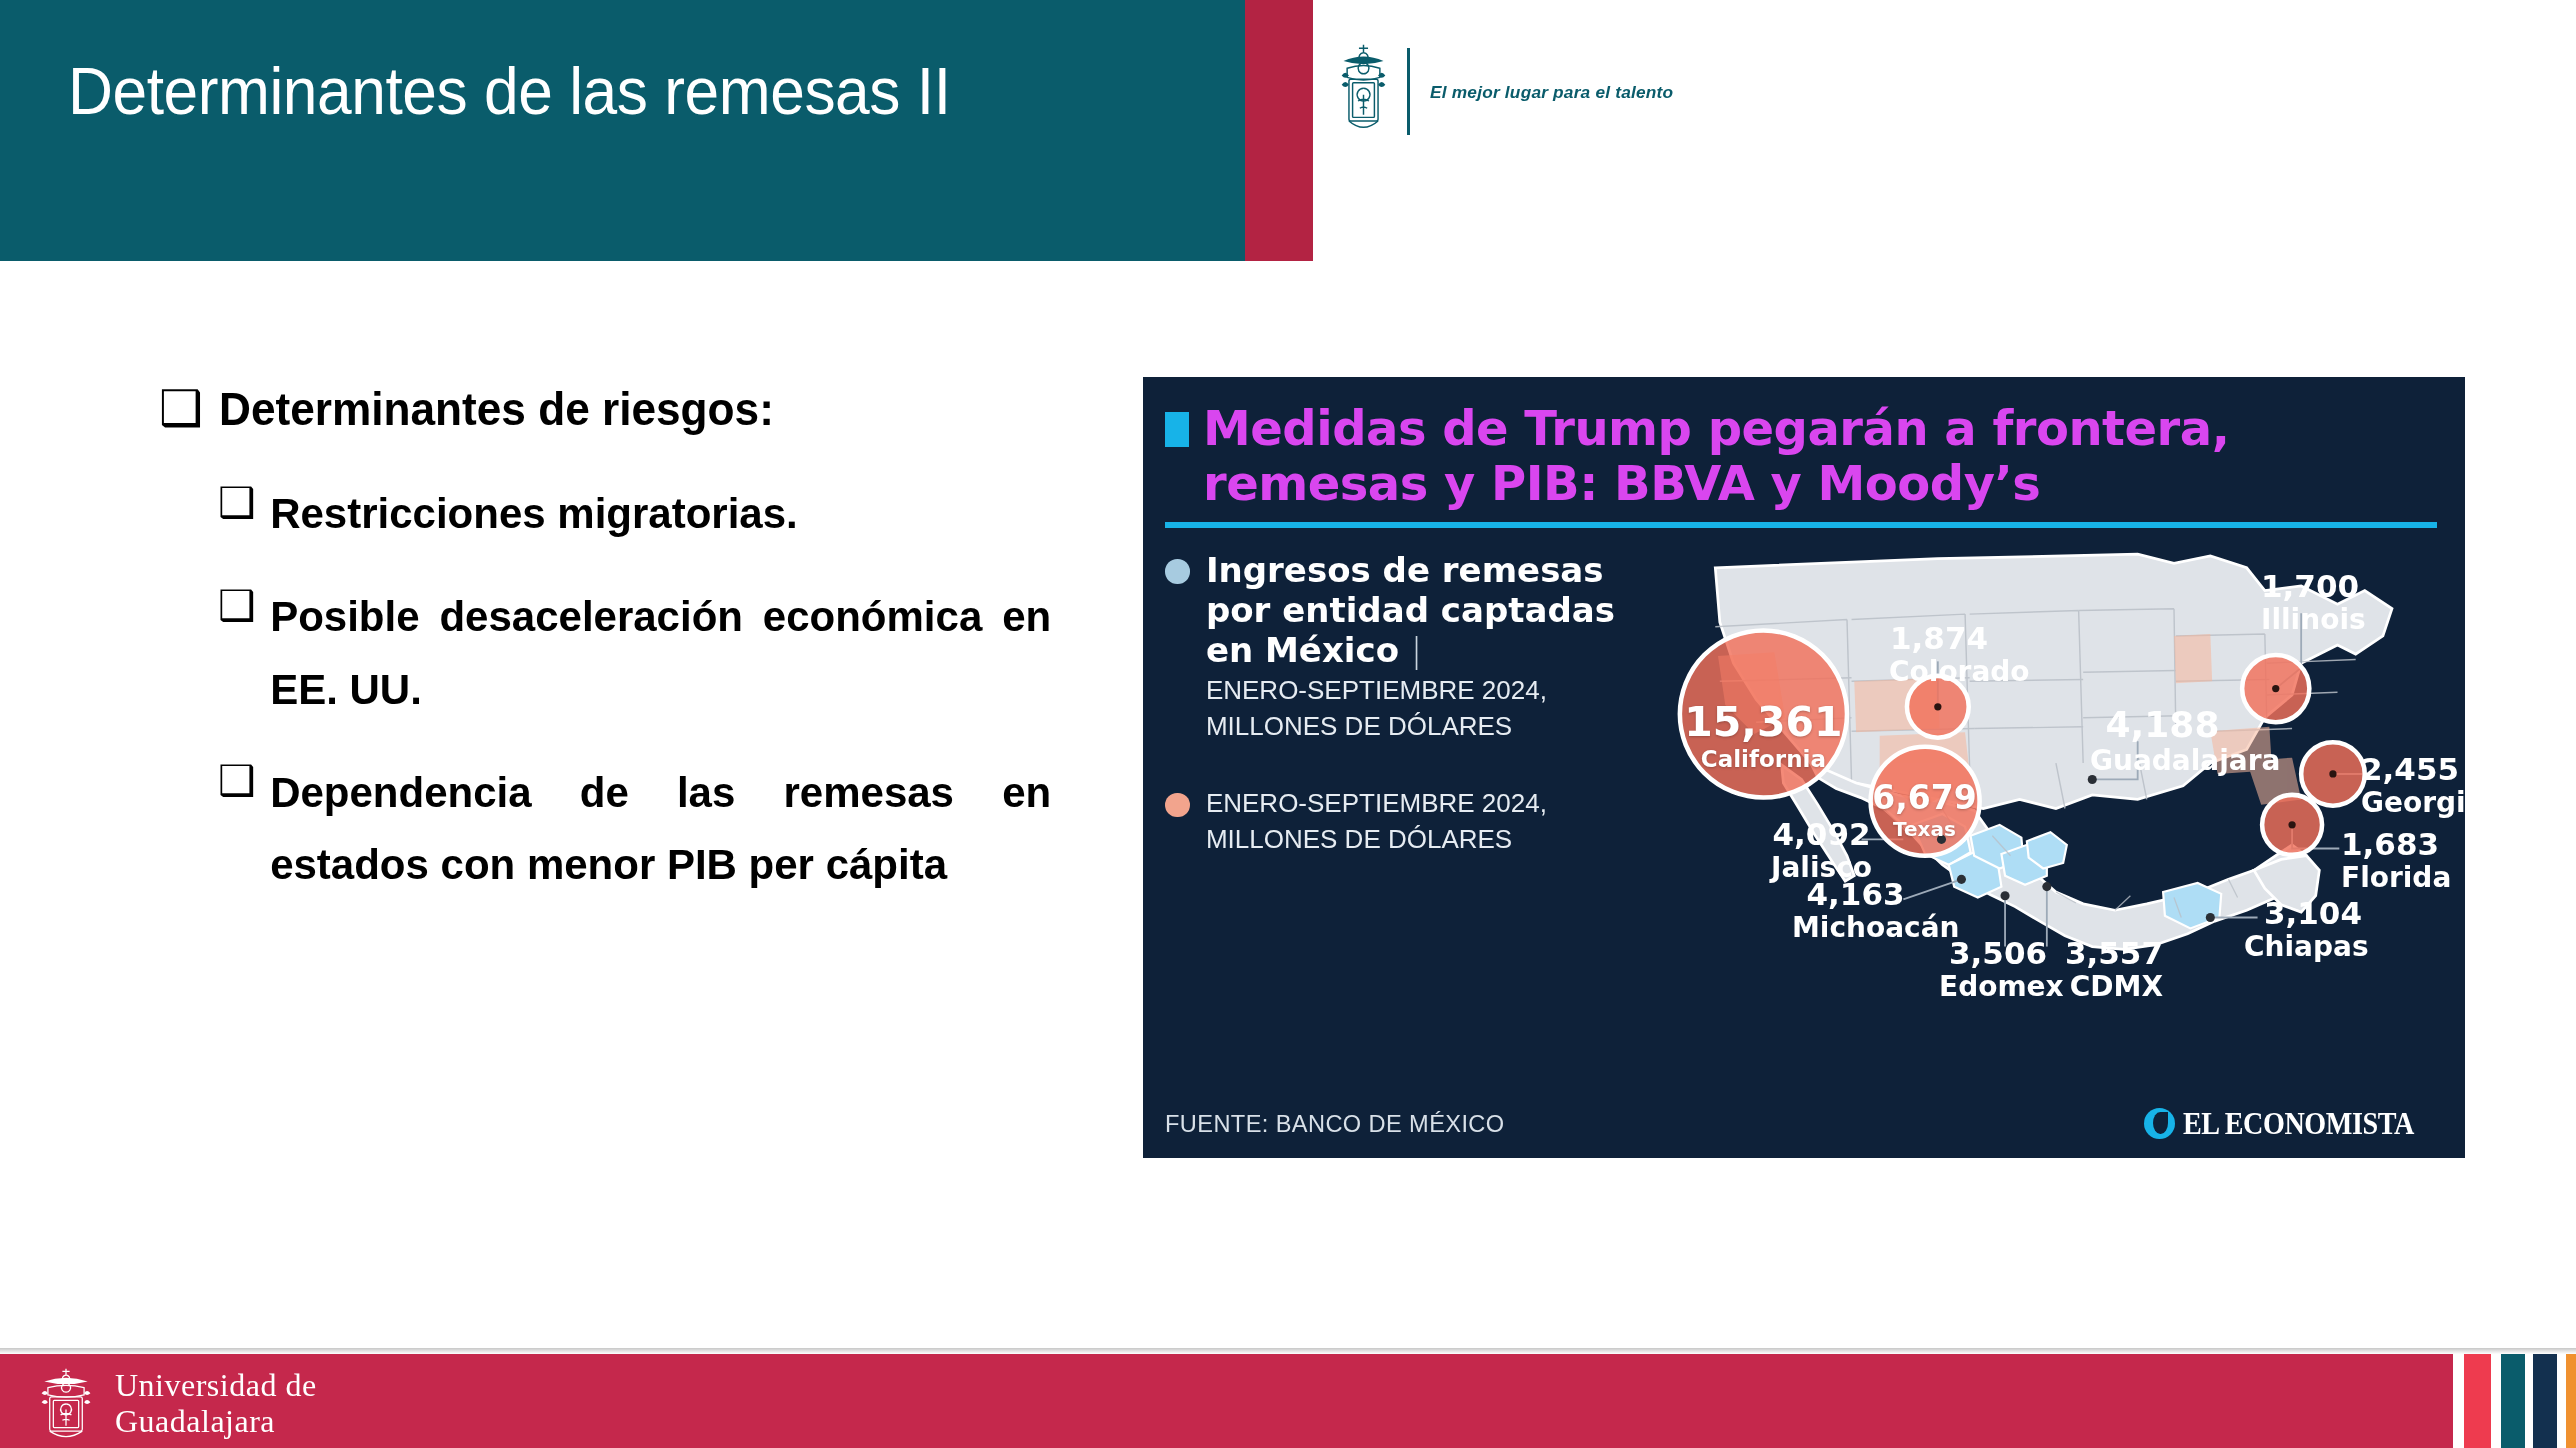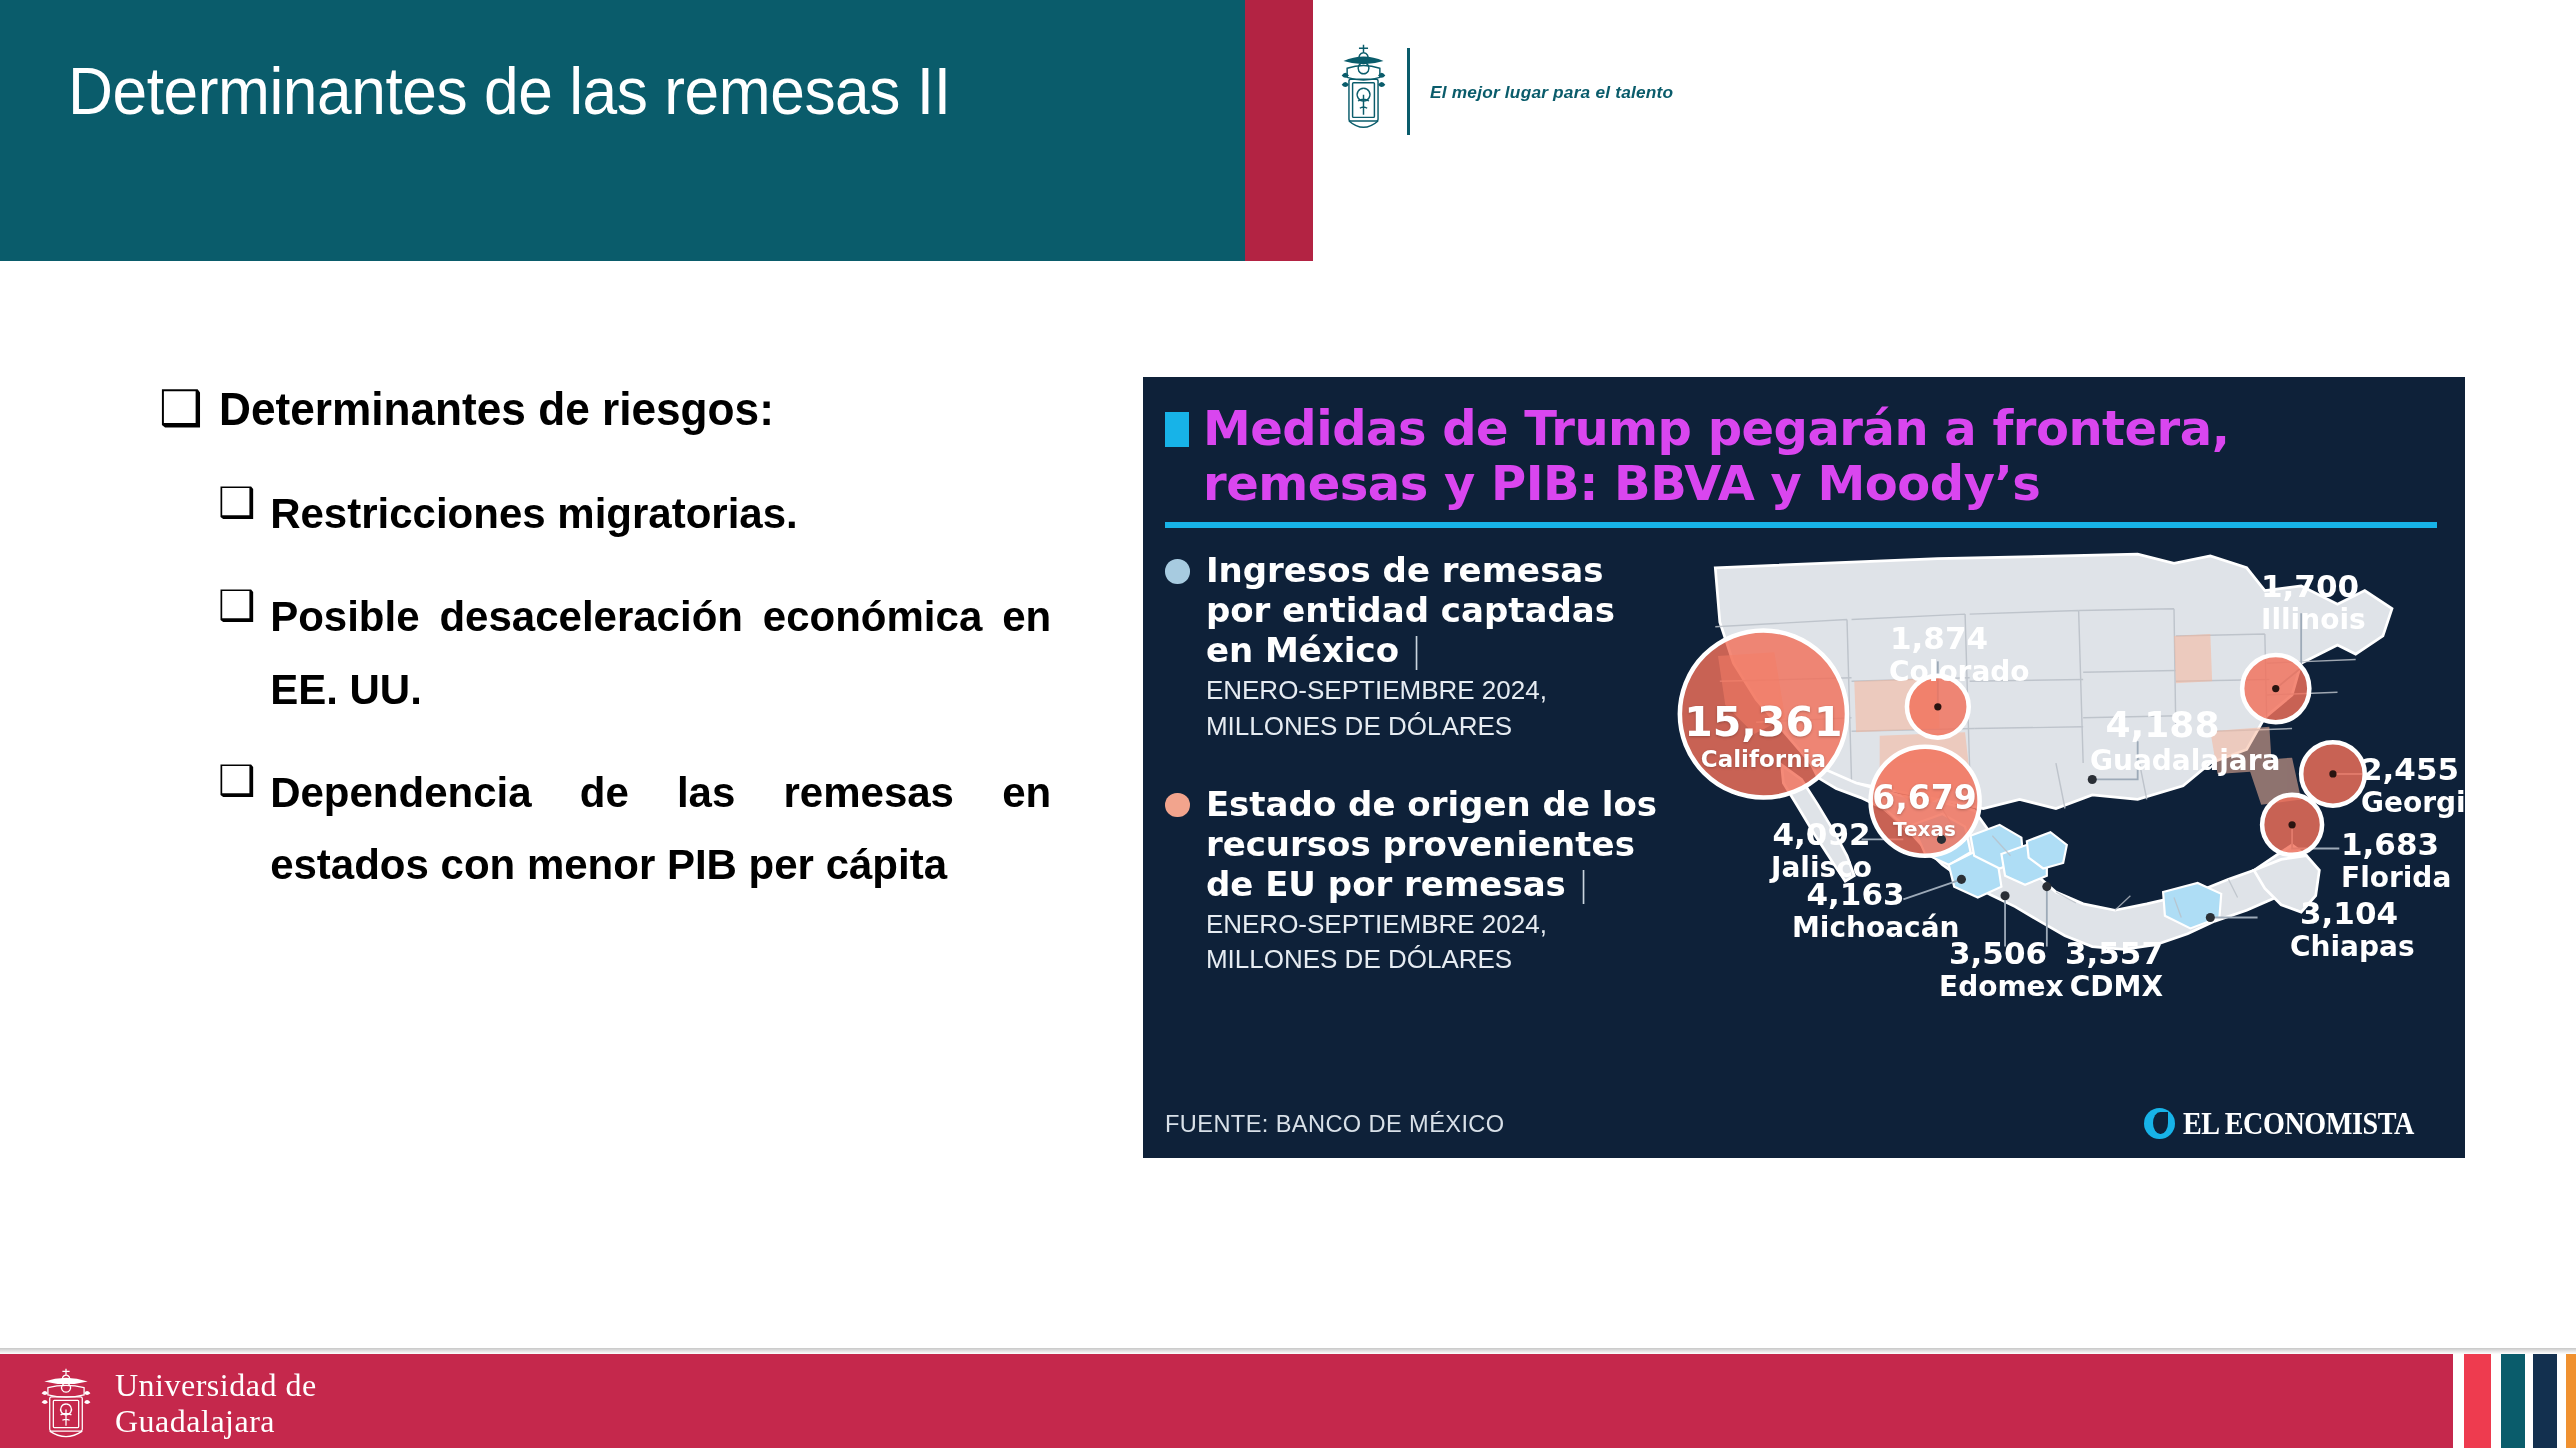--- a/index.html
+++ b/index.html
@@ -351,21 +351,20 @@
       <div class="legend-body">
         <div class="legend-head"><span>Ingresos de remesas por entidad captadas en México</span> <span class="pipe">|</span></div>
         <div class="legend-sub">ENERO-SEPTIEMBRE 2024,</div>
         <div class="legend-sub">MILLONES DE DÓLARES</div>
       </div>
     </div>
 
     <div class="legend-item">
       <span class="legend-dot coral"></span>
       <div class="legend-body">
-        <div class="legend-head"><span>Estado de origen de los recursos provenientes de EU por remesas</span> <span class="pipe">|</span></div>
         <div class="legend-sub">ENERO-SEPTIEMBRE 2024,</div>
         <div class="legend-sub">MILLONES DE DÓLARES</div>
       </div>
     </div>
 
   </div>
 
   <div id="map-area">
     <svg id="map-svg" width="800" height="545" viewBox="0 0 880 600">
 
@@ -521,21 +520,21 @@
     <div class="map-num" style="left:274px; top:402px; text-align:center; width:118px;">
       <span>3,506</span>
       <span class="nm">Edomex</span>
     </div>
 
     <div class="map-num" style="left:389px; top:402px; text-align:right; width:109px;">
       <span>3,557</span>
       <span class="nm">CDMX</span>
     </div>
 
-    <div class="map-num" style="left:625px; top:362px; text-align:center; width:118px;">
+    <div class="map-num" style="left:579px; top:362px; text-align:right; width:118px;">
       <span>3,104</span>
       <span class="nm">Chiapas</span>
     </div>
   </div>
 
   <div id="info-source">FUENTE: BANCO DE MÉXICO</div>
 
   <div id="economista-logo">
     <span id="econ-mark"></span>
     <span id="econ-name">EL ECONOMISTA</span>

